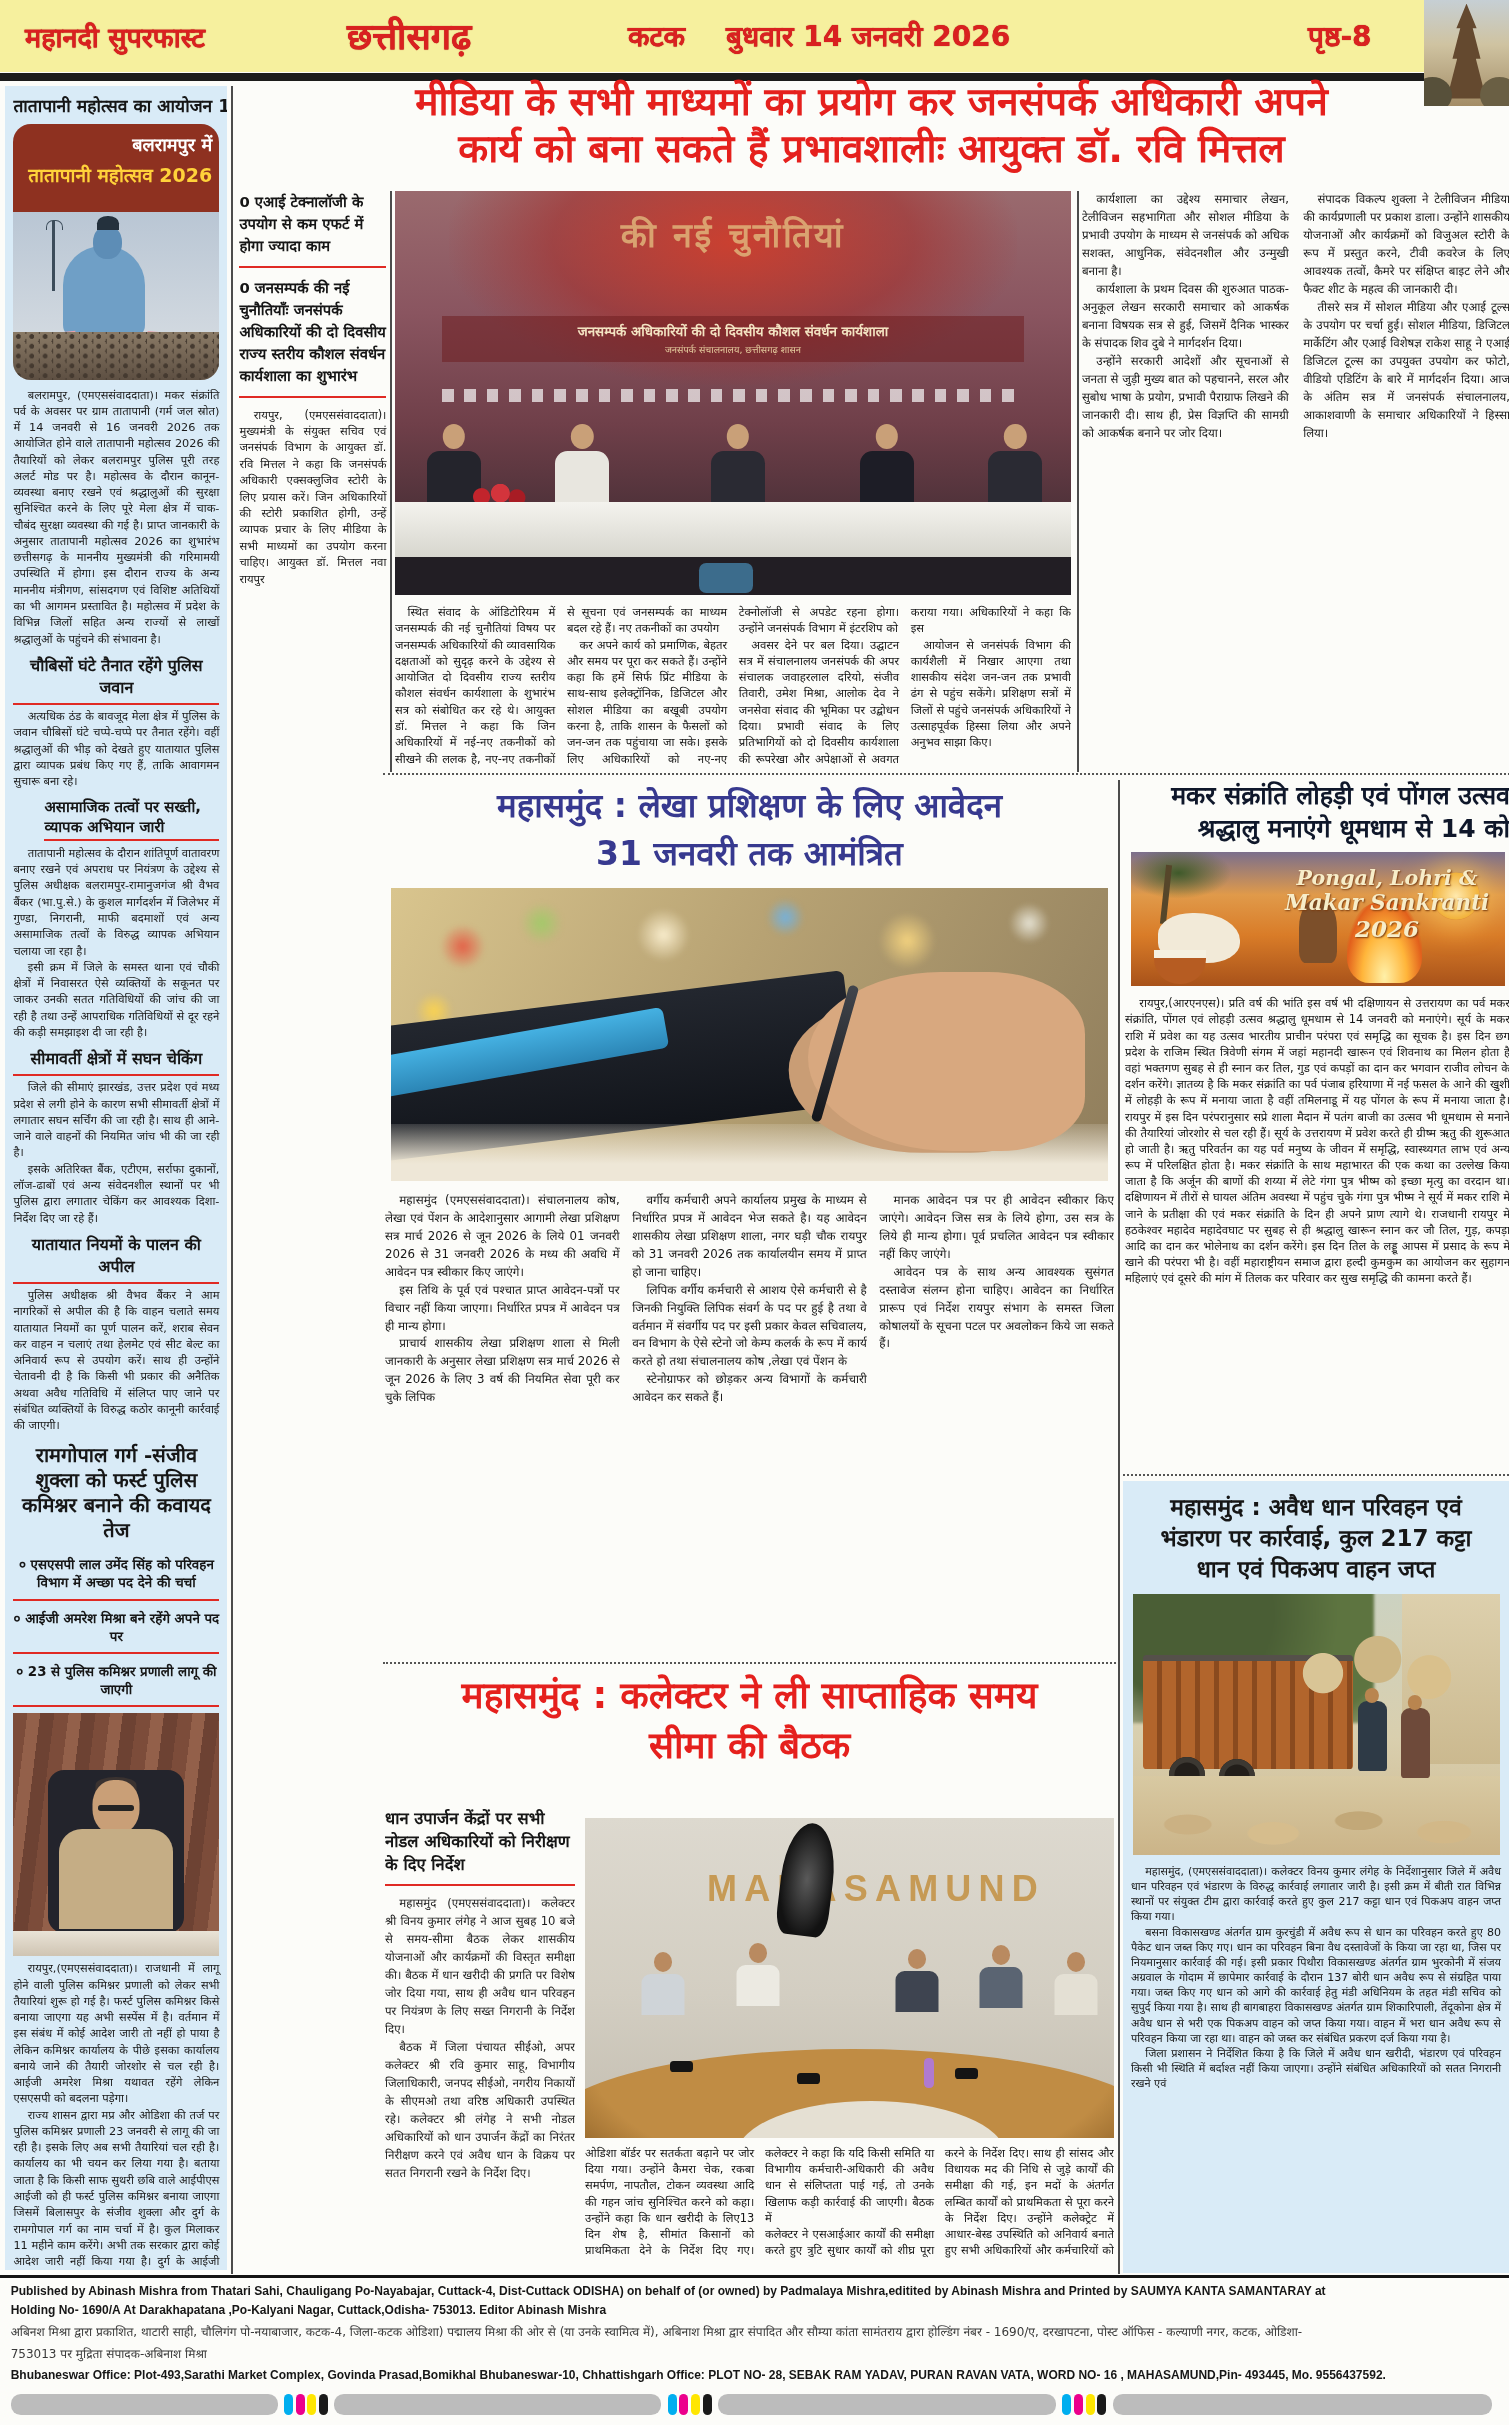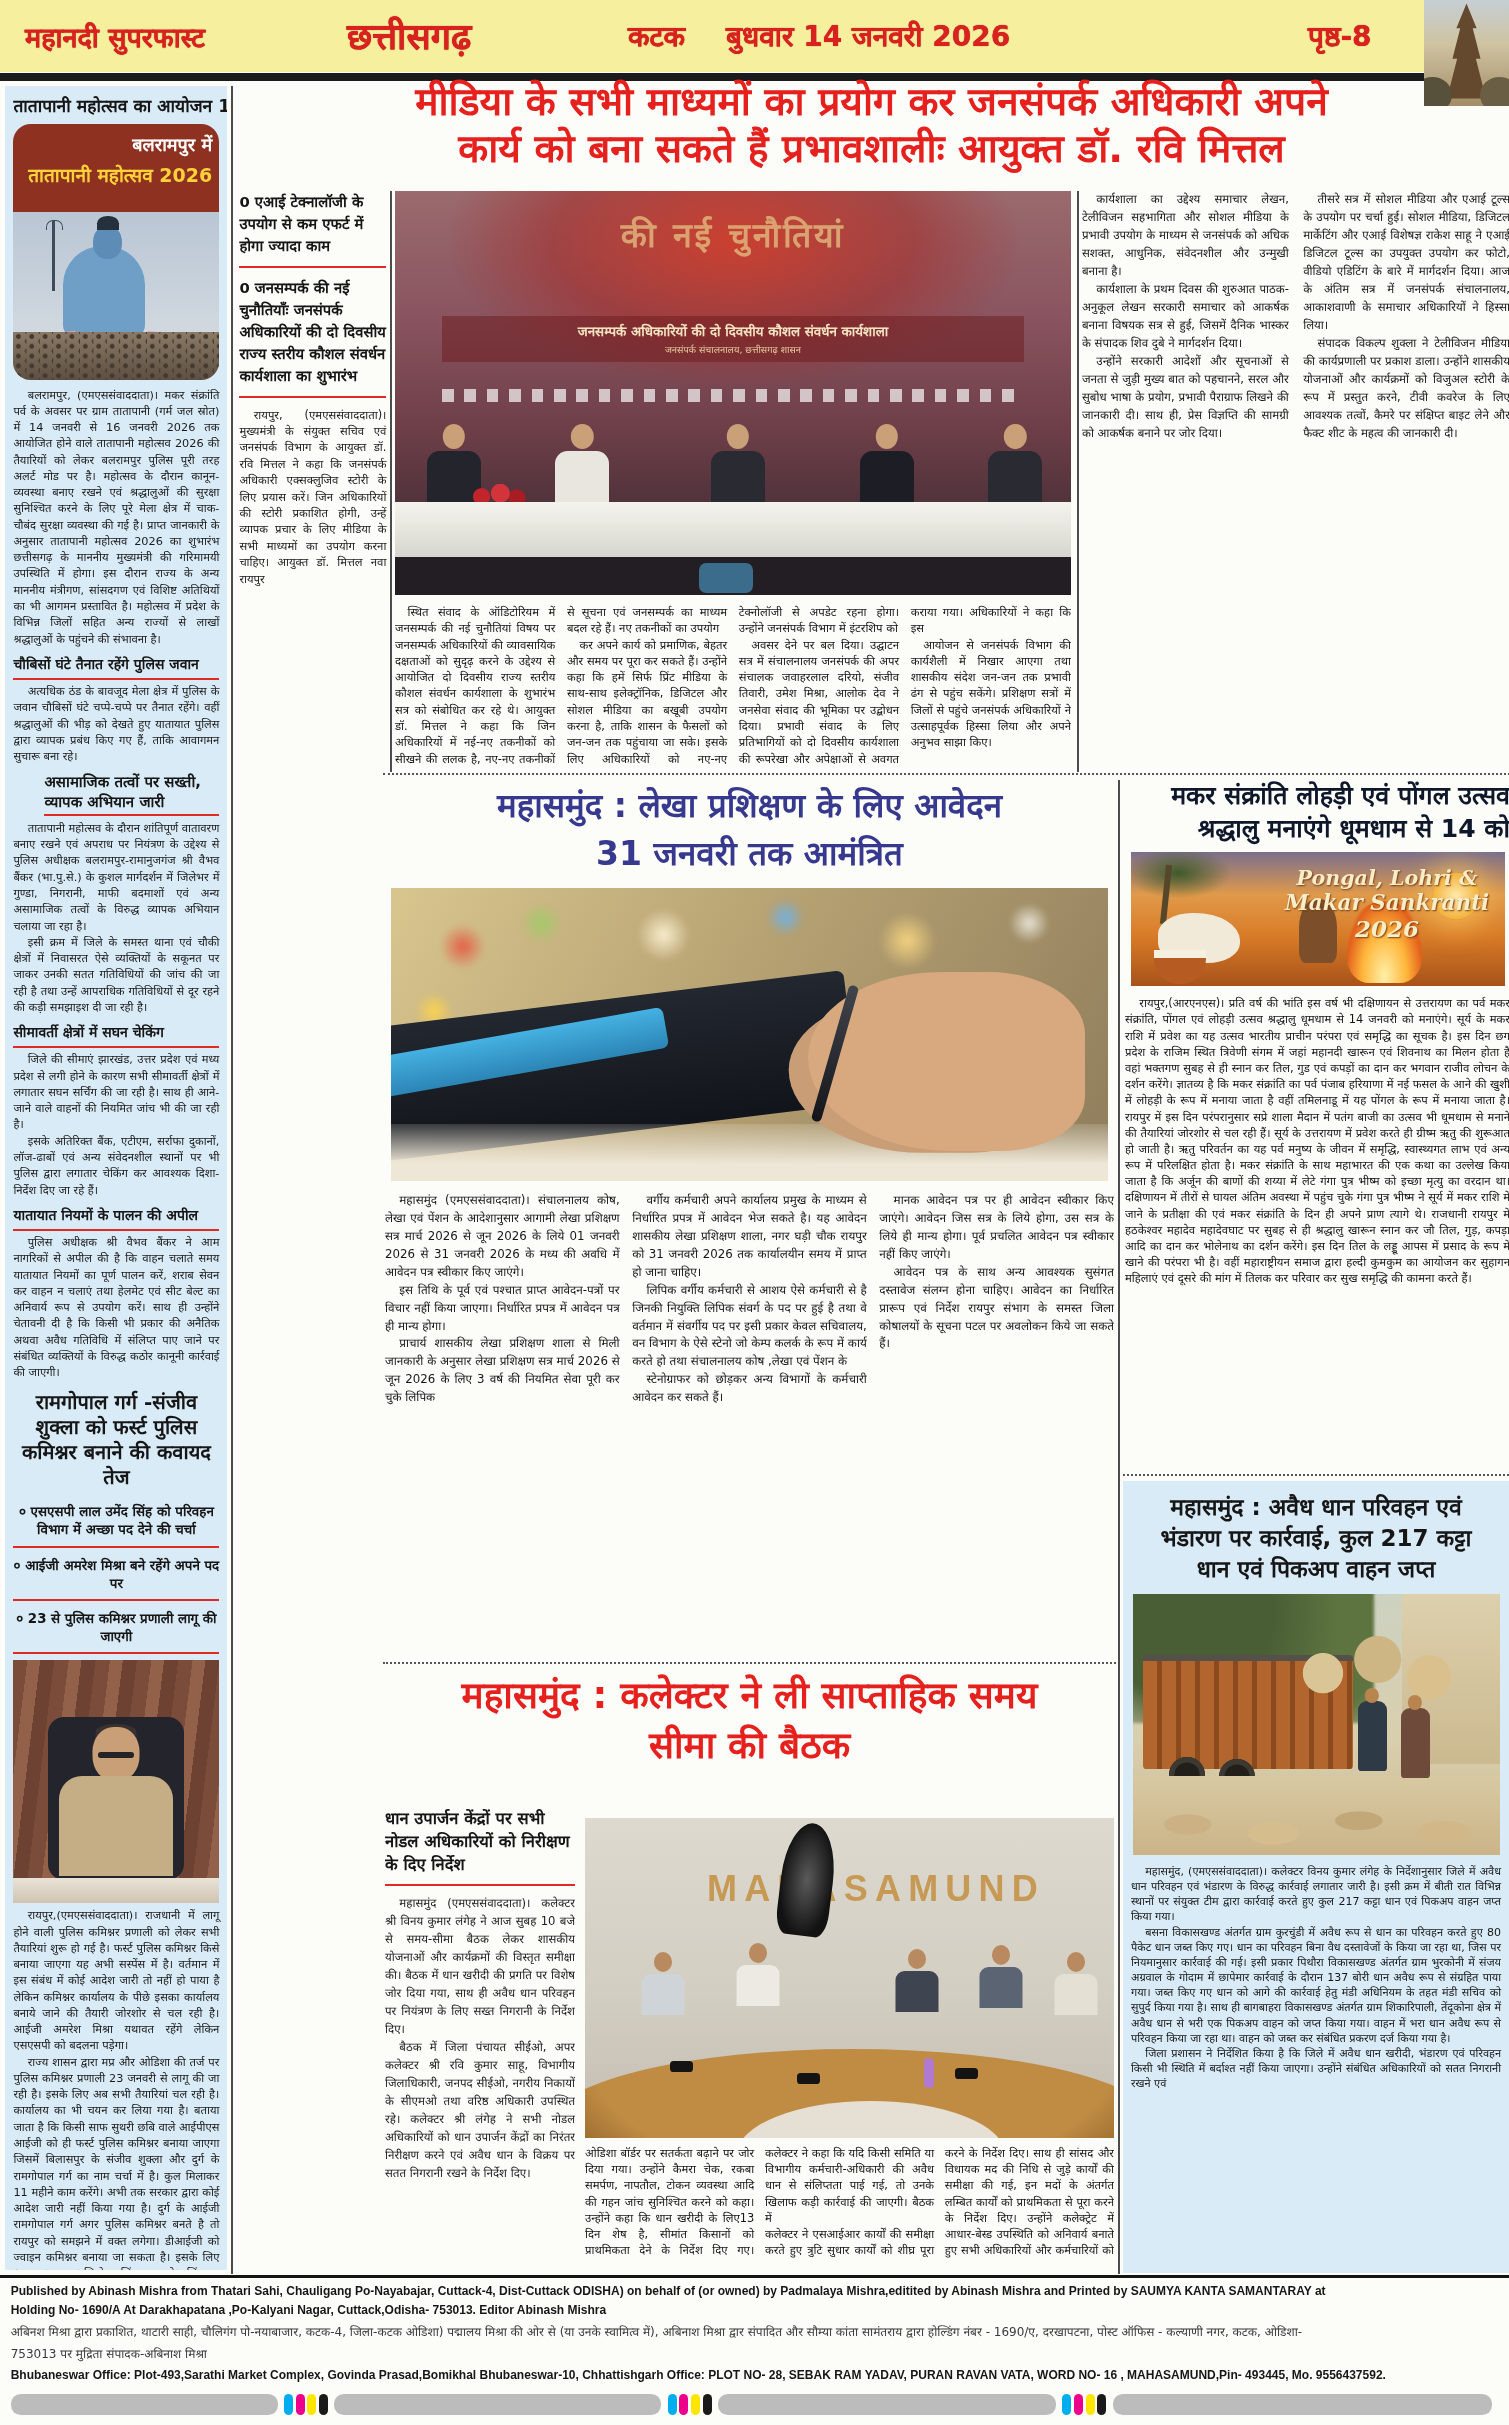--- a/index.html
+++ b/index.html
@@ -11,21 +11,21 @@
   .mh{position:absolute;font-weight:bold;color:#d92120;white-space:nowrap;text-shadow:0 0 0.9px #a00;}
   #rule-top{left:0;top:73px;width:1510px;height:8px;background:#1c1c1c;}
   #temple{right:0;top:0;width:86px;height:106px;background:linear-gradient(#c6cfd4 0%,#cfc3a1 42%,#a38c66 100%);overflow:hidden;z-index:5;}
   #temple .spire{position:absolute;left:23px;top:3.6px;width:39px;height:95px;background:#64492f;
     clip-path:polygon(50% 0,76% 26%,66% 26%,86% 58%,74% 58%,100% 100%,0 100%,26% 58%,14% 58%,34% 26%,24% 26%);}
   #temple .bush1,#temple .bush2{position:absolute;bottom:-7.2px;width:39px;height:36px;border-radius:50%;background:#57503a;}
   #temple .bush2{right:-9px;background:#6a5f44;}
   #temple .bush1{left:-10.7px;}
   
   .bodyp{font-size:11.3px;line-height:1.44;text-align:justify;text-indent:14.3px;color:#1b1b1b;}
-  .subC{font-weight:bold;font-size:14px;border-bottom:2.2px solid #e02a24;padding:6.3px 0 4.5px;margin-bottom:4.5px;}
+  .subC{font-weight:bold;font-size:16px;text-align:center;border-bottom:2.2px solid #e02a24;padding:6.3px 0 4.5px;margin-bottom:4.5px;}
   .subL{font-weight:bold;font-size:15px;text-align:left;border-bottom:2.2px solid #e02a24;padding:5.4px 0 3.6px;margin-bottom:4.5px;margin-left:31px;}
   .vrule{position:absolute;width:1.8px;background:#4c4c4c;}
   .dotr{position:absolute;border-top:2.2px dotted #555;height:0;}
   
   #leftcol{left:5.4px;top:86px;width:222px;height:2184px;background:#d9ebf7;padding:3.6px 8px;overflow:hidden;}
   .tata-head{font-weight:bold;font-size:17.4px;white-space:nowrap;padding:3.6px 0 5.4px;}
   .tata-img{height:256px;position:relative;overflow:hidden;margin:1.8px 0 7.2px;background:#c2cdd9;border-radius:18px;}
   .tata-band{height:88px;background:#8e3120;position:relative;}
   .tata-b1{position:absolute;right:7.2px;top:7.2px;color:#fff;font-weight:bold;font-size:18px;}
   .tata-b2{position:absolute;right:7.2px;top:38px;color:#ffd23a;font-weight:bold;font-size:19px;}
@@ -278,22 +278,22 @@
     <p>स्थित संवाद के ऑडिटोरियम में जनसम्पर्क की नई चुनौतियां विषय पर जनसम्पर्क अधिकारियों की व्यावसायिक दक्षताओं को सुदृढ़ करने के उद्देश्य से आयोजित दो दिवसीय राज्य स्तरीय कौशल संवर्धन कार्यशाला के शुभारंभ सत्र को संबोधित कर रहे थे। आयुक्त डॉ. मित्तल ने कहा कि जिन अधिकारियों में नई-नए तकनीकों को सीखने की ललक है, नए-नए तकनीकों से सूचना एवं जनसम्पर्क का माध्यम बदल रहे हैं। नए तकनीकों का उपयोग</p>
     <p>कर अपने कार्य को प्रमाणिक, बेहतर और समय पर पूरा कर सकते हैं। उन्होंने कहा कि हमें सिर्फ प्रिंट मीडिया के साथ-साथ इलेक्ट्रॉनिक, डिजिटल और सोशल मीडिया का बखूबी उपयोग करना है, ताकि शासन के फैसलों को जन-जन तक पहुंचाया जा सके। इसके लिए अधिकारियों को नए-नए टेक्नोलॉजी से अपडेट रहना होगा। उन्होंने जनसंपर्क विभाग में इंटरशिप को</p>
     <p>अवसर देने पर बल दिया। उद्घाटन सत्र में संचालनालय जनसंपर्क की अपर संचालक जवाहरलाल दरियो, संजीव तिवारी, उमेश मिश्रा, आलोक देव ने जनसेवा संवाद की भूमिका पर उद्बोधन दिया। प्रभावी संवाद के लिए प्रतिभागियों को दो दिवसीय कार्यशाला की रूपरेखा और अपेक्षाओं से अवगत कराया गया। अधिकारियों ने कहा कि इस</p>
     <p>आयोजन से जनसंपर्क विभाग की कार्यशैली में निखार आएगा तथा शासकीय संदेश जन-जन तक प्रभावी ढंग से पहुंच सकेंगे। प्रशिक्षण सत्रों में जिलों से पहुंचे जनसंपर्क अधिकारियों ने उत्साहपूर्वक हिस्सा लिया और अपने अनुभव साझा किए।</p>
   </div>
   <div class="vrule" style="left:843px;top:0;height:581px;"></div>
   <div class="ws-right">
     <p>कार्यशाला का उद्देश्य समाचार लेखन, टेलीविजन सहभागिता और सोशल मीडिया के प्रभावी उपयोग के माध्यम से जनसंपर्क को अधिक सशक्त, आधुनिक, संवेदनशील और उन्मुखी बनाना है।</p>
     <p>कार्यशाला के प्रथम दिवस की शुरुआत पाठक-अनुकूल लेखन सरकारी समाचार को आकर्षक बनाना विषयक सत्र से हुई, जिसमें दैनिक भास्कर के संपादक शिव दुबे ने मार्गदर्शन दिया।</p>
     <p>उन्होंने सरकारी आदेशों और सूचनाओं से जनता से जुड़ी मुख्य बात को पहचानने, सरल और सुबोध भाषा के प्रयोग, प्रभावी पैराग्राफ लिखने की जानकारी दी। साथ ही, प्रेस विज्ञप्ति की सामग्री को आकर्षक बनाने पर जोर दिया।</p>
+    <p>संपादक विकल्प शुक्ला ने टेलीविजन मीडिया की कार्यप्रणाली पर प्रकाश डाला। उन्होंने शासकीय योजनाओं और कार्यक्रमों को विजुअल स्टोरी के रूप में प्रस्तुत करने, टीवी कवरेज के लिए आवश्यक तत्वों, कैमरे पर संक्षिप्त बाइट लेने और फैक्ट शीट के महत्व की जानकारी दी।</p>
     <p>तीसरे सत्र में सोशल मीडिया और एआई टूल्स के उपयोग पर चर्चा हुई। सोशल मीडिया, डिजिटल मार्केटिंग और एआई विशेषज्ञ राकेश साहू ने एआई डिजिटल टूल्स का उपयुक्त उपयोग कर फोटो, वीडियो एडिटिंग के बारे में मार्गदर्शन दिया। आज के अंतिम सत्र में जनसंपर्क संचालनालय, आकाशवाणी के समाचार अधिकारियों ने हिस्सा लिया।</p>
-    <p>संपादक विकल्प शुक्ला ने टेलीविजन मीडिया की कार्यप्रणाली पर प्रकाश डाला। उन्होंने शासकीय योजनाओं और कार्यक्रमों को विजुअल स्टोरी के रूप में प्रस्तुत करने, टीवी कवरेज के लिए आवश्यक तत्वों, कैमरे पर संक्षिप्त बाइट लेने और फैक्ट शीट के महत्व की जानकारी दी।</p>
   </div>
 </div>
 
 <div class="dotr abs" style="left:383px;top:773px;width:1127px;"></div>
 
 <div id="lekha" class="abs">
   <div class="lk-h">
     <div>महासमुंद : लेखा प्रशिक्षण के लिए आवेदन</div>
     <div>31 जनवरी तक आमंत्रित</div>
   </div>

